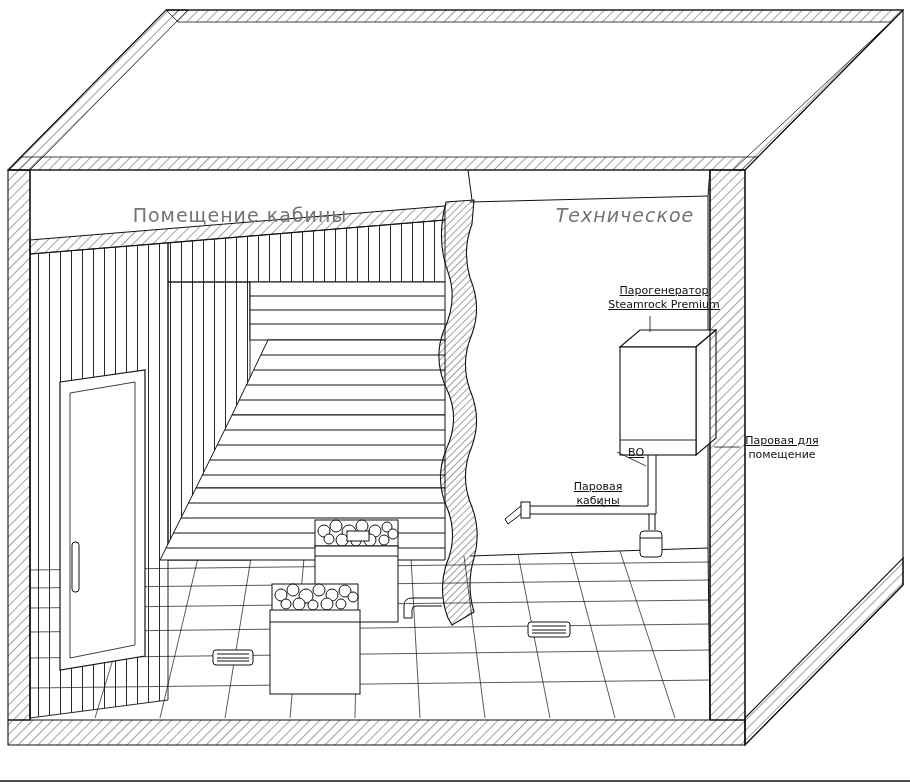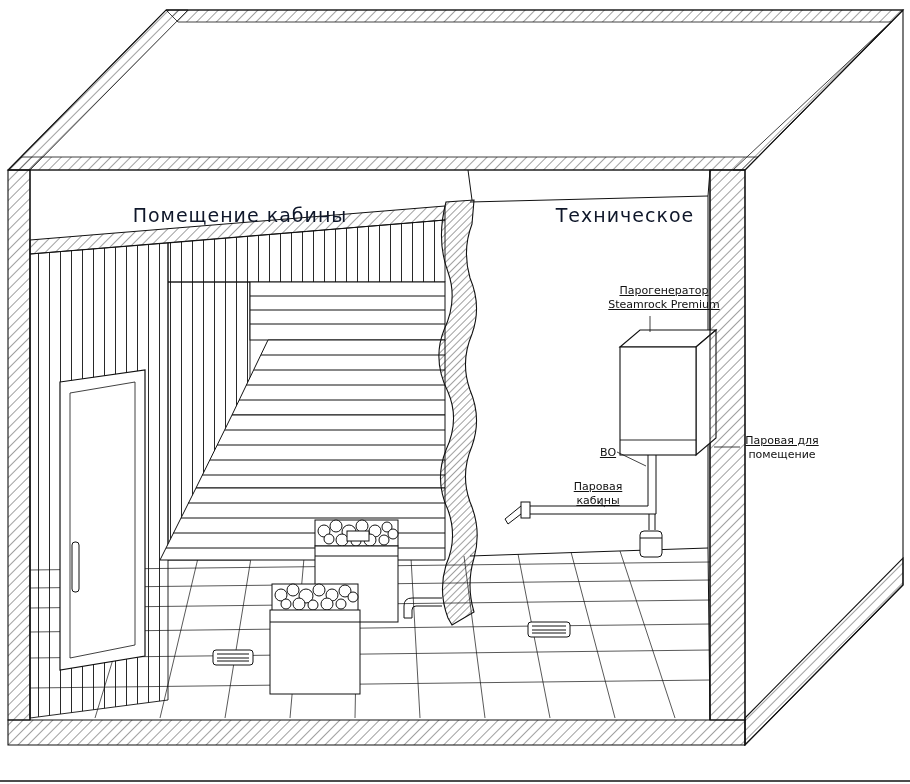--- a/index.html
+++ b/index.html
@@ -15,21 +15,21 @@
     background: #ffffff;
     overflow: hidden;
   }
   #drawing {
     position: absolute;
     left: 0;
     top: 0;
   }
   .room-title {
     position: absolute;
-    color: #0f172a;
+    color: #737373;
     font-size: 19px;
     letter-spacing: 1px;
     text-align: center;
     line-height: 25px;
     white-space: nowrap;
   }
   .callout {
     position: absolute;
     color: #111;
     font-size: 11px;
@@ -238,30 +238,30 @@
       <polygon points="8,170 30,170 30,720 8,720" fill="url(#hatch)"></polygon>
       <polygon points="710,170 745,170 745,720 710,720" fill="url(#hatch)"></polygon>
       <polygon points="8,720 745,720 745,745 8,745" fill="url(#hatch)"></polygon>
     </g>
 
     <line x1="0" y1="781" x2="910" y2="781" stroke="#111" stroke-width="1.5"></line>
   </svg>
 
   <div class="room-title" style="left:110px; top:203px; width:260px;">Помещение кабины</div>
 
-  <div class="room-title" style="left:545px; top:203px; width:160px;">
+  <div class="room-title" style="left:545px; top:203px; width:160px;font-style:italic;">
     <div>Техническое</div>
   </div>
 
   <div class="callout" style="left:608px; top:284px; width:112px;">
     <div><span class="u">Парогенератор</span></div>
     <div><span class="u">Steamrock Premium</span></div>
   </div>
 
-  <div class="callout" style="left:596px; top:446px; width:24px;">
+  <div class="callout" style="left:624px; top:446px; width:24px;">
     <span class="u">ВО</span>
   </div>
 
   <div class="callout" style="left:566px; top:472px; width:64px;margin-top:8px;">
     <div><span class="u">Паровая</span></div>
     <div><span class="u">кабины</span></div>
   </div>
 
   <div class="callout" style="left:742px; top:434px; width:80px;">
     <div><span class="u">Паровая для</span></div>

